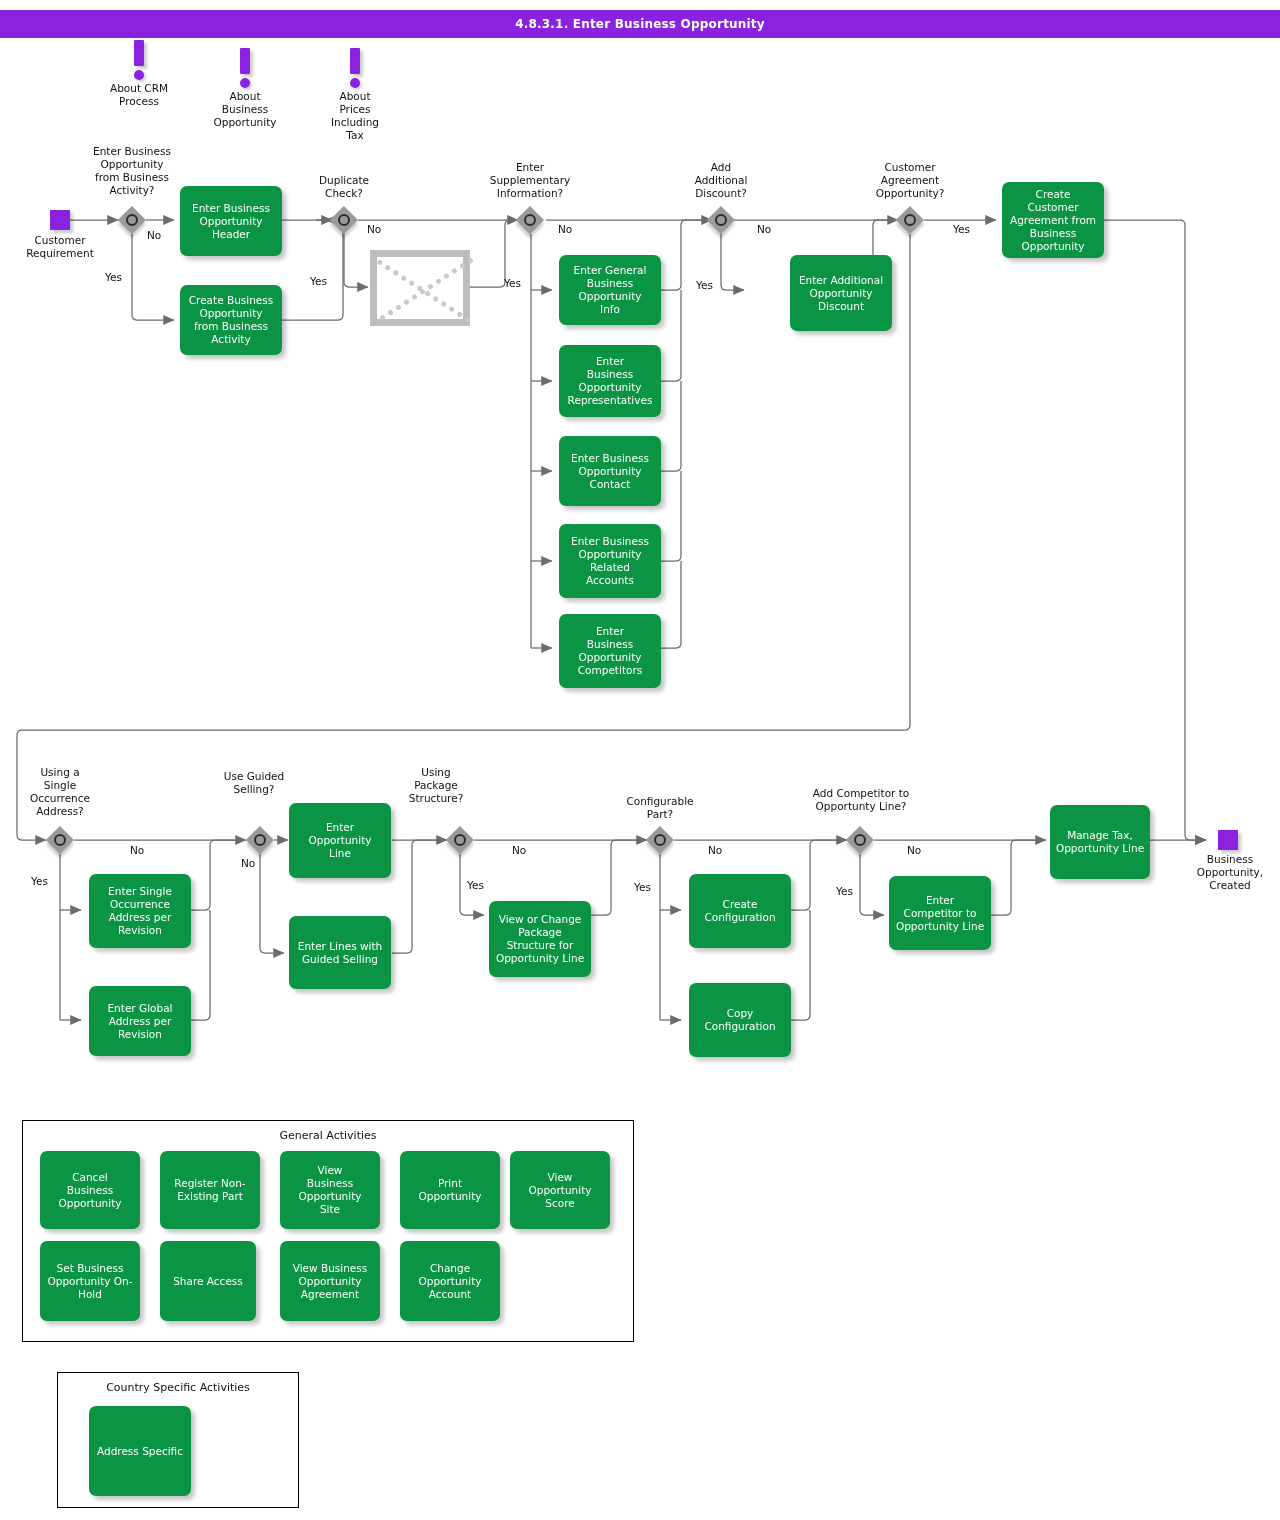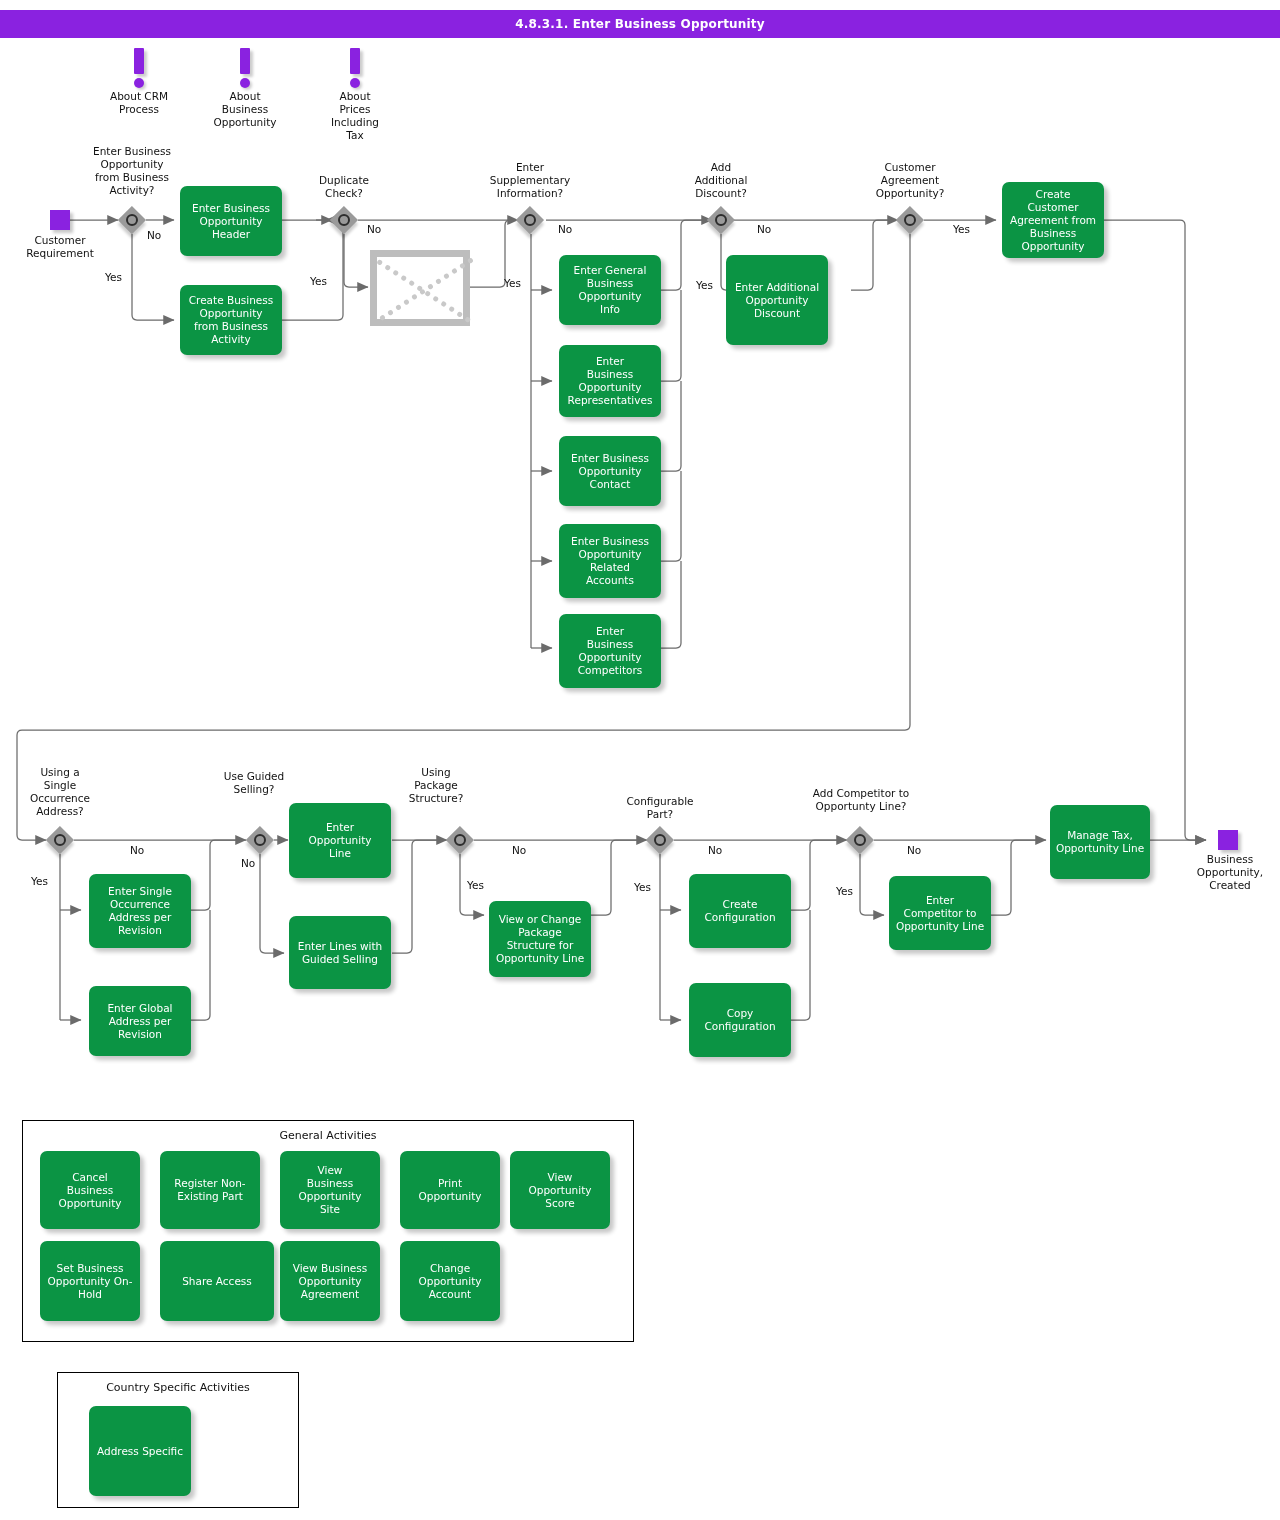--- a/index.html
+++ b/index.html
@@ -143,21 +143,21 @@
 
     <path d="M874,840 L1046,840" marker-end="url(#ah)"></path>
 
     <path d="M860,854 L860,910 Q860,915 865,915 L884,915" marker-end="url(#ah)"></path>
     <path d="M991,915 L1006,915 Q1011,915 1011,910 L1011,845 Q1011,840 1016,840 L1040,840"></path>
 
     <path d="M1150,840 L1206,840" marker-end="url(#ah)"></path>
   </g>
 </svg>
 
-<div class="note" style="left:104px;top:48px;">
+<div class="note" style="left:104px;top:40px;">
   <div class="bang">
       <div class="bar"></div>
       <div class="dot"></div>
     </div>
   <div class="cap">About CRM<br>Process</div>
 </div>
 <div class="note" style="left:210px;top:48px;">
   <div class="bang">
       <div class="bar"></div>
       <div class="dot"></div>
@@ -221,21 +221,21 @@
   <i style="left:2px;top:2px;width:110px;transform:rotate(33deg);"></i>
   <i style="left:2px;top:60px;width:110px;transform:rotate(-33deg);"></i>
 </div>
 
 <div class="task" style="left:559px;top:255px;width:102px;height:70px;">Enter General<br>Business<br>Opportunity<br>Info</div>
 <div class="task" style="left:559px;top:345px;width:102px;height:72px;">Enter<br>Business<br>Opportunity<br>Representatives</div>
 <div class="task" style="left:559px;top:436px;width:102px;height:70px;">Enter Business<br>Opportunity<br>Contact</div>
 <div class="task" style="left:559px;top:524px;width:102px;height:74px;">Enter Business<br>Opportunity<br>Related<br>Accounts</div>
 <div class="task" style="left:559px;top:614px;width:102px;height:74px;">Enter<br>Business<br>Opportunity<br>Competitors</div>
 
-<div class="task" style="left:726px;top:255px;width:102px;height:90px;">Enter Additional<br>Opportunity<br>Discount</div>
+<div class="task" style="left:790px;top:255px;width:102px;height:76px;">Enter Additional<br>Opportunity<br>Discount</div>
 <div class="task" style="left:1002px;top:182px;width:102px;height:76px;">Create<br>Customer<br>Agreement from<br>Business<br>Opportunity</div>
 
 <div class="lbl" style="left:10px;top:766px;width:100px;">Using a<br>Single<br>Occurrence<br>Address?</div>
 <div class="gateway" style="left:46px;top:826px;">
     <div class="dia"></div>
     <div class="ring"></div>
   </div>
 <div class="yn" style="left:130px;top:844px;">No</div>
 <div class="yn" style="left:31px;top:875px;">Yes</div>
 
@@ -285,20 +285,20 @@
 
 <div class="panel" style="left:22px;top:1120px;width:612px;height:222px;">
   <div class="ptitle">General Activities</div>
 </div>
 <div class="task" style="left:40px;top:1151px;width:100px;height:78px;">Cancel<br>Business<br>Opportunity</div>
 <div class="task" style="left:160px;top:1151px;width:100px;height:78px;">Register Non-<br>Existing Part</div>
 <div class="task" style="left:280px;top:1151px;width:100px;height:78px;">View<br>Business<br>Opportunity<br>Site</div>
 <div class="task" style="left:400px;top:1151px;width:100px;height:78px;">Print<br>Opportunity</div>
 <div class="task" style="left:510px;top:1151px;width:100px;height:78px;">View<br>Opportunity<br>Score</div>
 <div class="task" style="left:40px;top:1241px;width:100px;height:80px;">Set Business<br>Opportunity On-<br>Hold</div>
-<div class="task" style="left:160px;top:1241px;width:114px;height:80px;">Share Access</div>
+<div class="task" style="left:160px;top:1241px;width:96px;height:80px;">Share Access</div>
 <div class="task" style="left:280px;top:1241px;width:100px;height:80px;">View Business<br>Opportunity<br>Agreement</div>
 <div class="task" style="left:400px;top:1241px;width:100px;height:80px;">Change<br>Opportunity<br>Account</div>
 
 <div class="panel csa" style="left:20px;top:1372px;width:242px;height:136px;margin-left:37px;">
   <div class="ptitle">Country Specific Activities</div>
 </div>
 <div class="task" style="left:89px;top:1406px;width:102px;height:90px;">Address Specific</div>
 
 </body></html>

